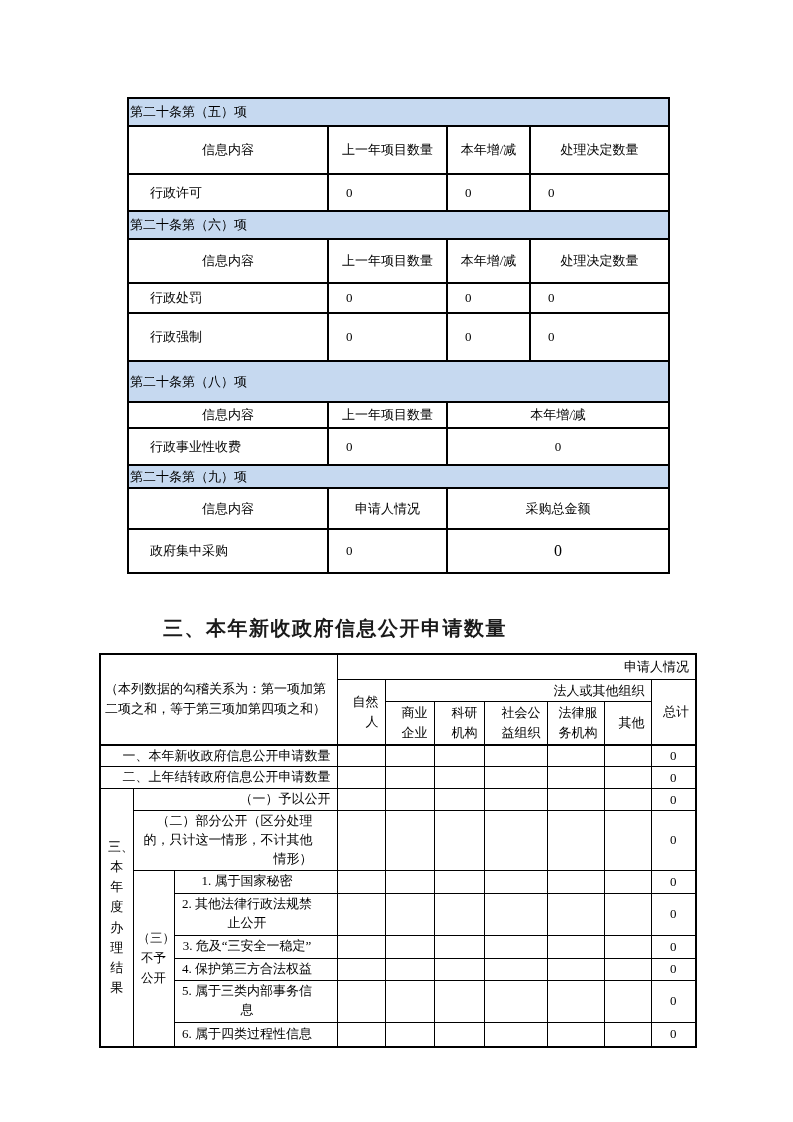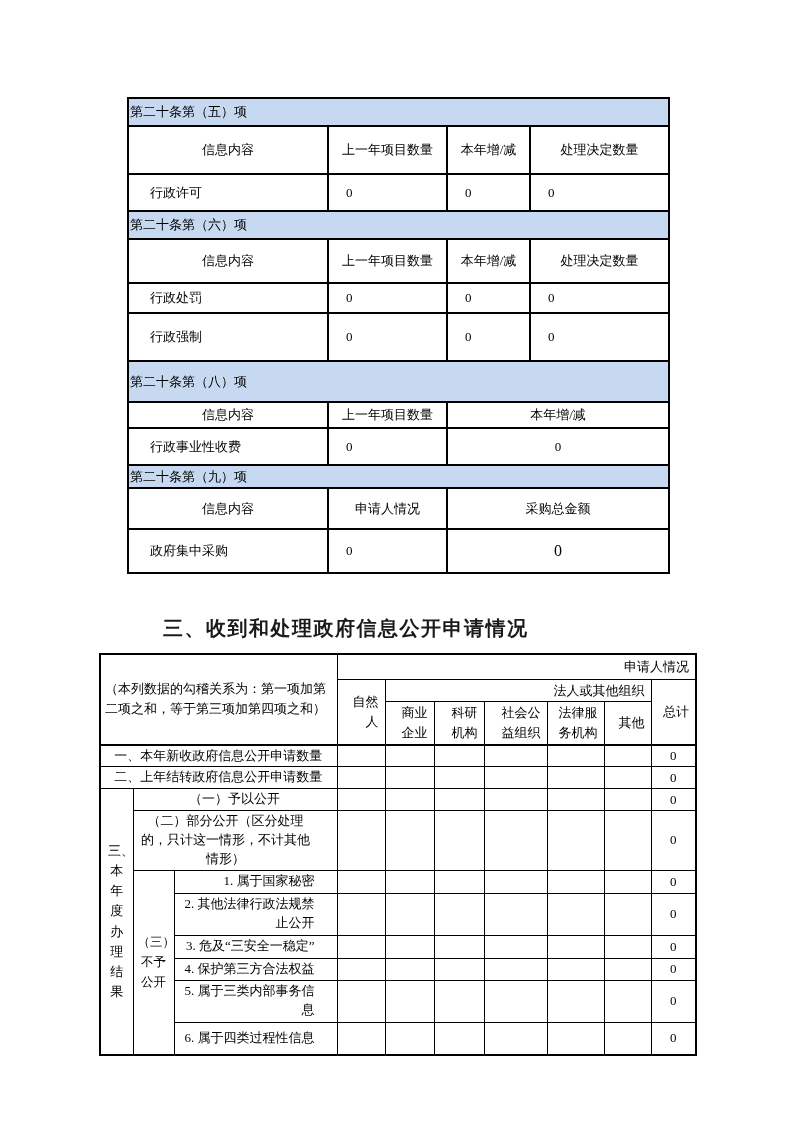--- a/index.html
+++ b/index.html
@@ -26,22 +26,22 @@
 
   
   table.btable{position:absolute;left:99px;top:653px;width:596px;
                border-collapse:collapse;table-layout:fixed;
                border:2px solid #000;}
   table.btable td{border:1px solid #000;font-size:13px;vertical-align:middle;
                   text-align:center;overflow:hidden;}
   table.btable td.note{font-size:13px;text-align:left;padding:2px 4px;line-height:1.55;}
   table.btable td.hc{text-align:right;line-height:1.5;padding:1px 6px;}
   table.btable td.thkb{border-bottom-width:2px;}
-  table.btable td.rl{text-align:center;padding:1px 6px 1px 5px;line-height:1.45;}
-  table.btable td.rl3{text-align:right;padding:1px 22px 1px 5px;line-height:1.45;}
+  table.btable td.rl{text-align:right;padding:1px 6px 1px 5px;line-height:1.45;}
+  table.btable td.rl3{text-align:center;padding:1px 22px 1px 5px;line-height:1.45;}
   table.btable td.wrap2{padding-right:24px;}
   table.btable td.vlabel{padding:0 7px;text-align:center;line-height:1.55;}
   table.btable td.blabel{padding:0 4px;text-align:center;line-height:1.6;font-size:12.5px;}
   table.btable td.dc{}
   table.btable td.tot{text-align:center;font-size:13px;}
 </style>
 </head>
 <body>
 
 <div id="page">
@@ -116,21 +116,21 @@
       <td class="ch" colspan="2">采购总金额</td>
     </tr>
     <tr style="height:44px">
       <td class="lbl">政府集中采购</td>
       <td class="val">0</td>
       <td class="valc big" colspan="2">0</td>
     </tr>
   </tbody>
     </table>
 
-  <div id="section-title">三、收到和处理政府信息公开申请情况</div>
+  <div id="section-title">三、本年新收政府信息公开申请数量</div>
 
   <table class="btable">
     <colgroup>
       <col style="width:33px">
         <col style="width:41px">
         <col style="width:163px">
       <col style="width:48px">
         <col style="width:49px">
         <col style="width:50px">
       <col style="width:63px">
@@ -240,21 +240,21 @@
     <tr style="height:42px">
       <td class="rl3">5. 属于三类内部事务信息</td>
       <td class="dc"></td>
           <td class="dc"></td>
           <td class="dc"></td>
           <td class="dc"></td>
           <td class="dc"></td>
           <td class="dc"></td>
       <td class="tot">0</td>
     </tr>
-    <tr style="height:33px">
+    <tr style="height:25px">
       <td class="rl3">6. 属于四类过程性信息</td>
       <td class="dc"></td>
           <td class="dc"></td>
           <td class="dc"></td>
           <td class="dc"></td>
           <td class="dc"></td>
           <td class="dc"></td>
       <td class="tot">0</td>
     </tr>
   </tbody>

